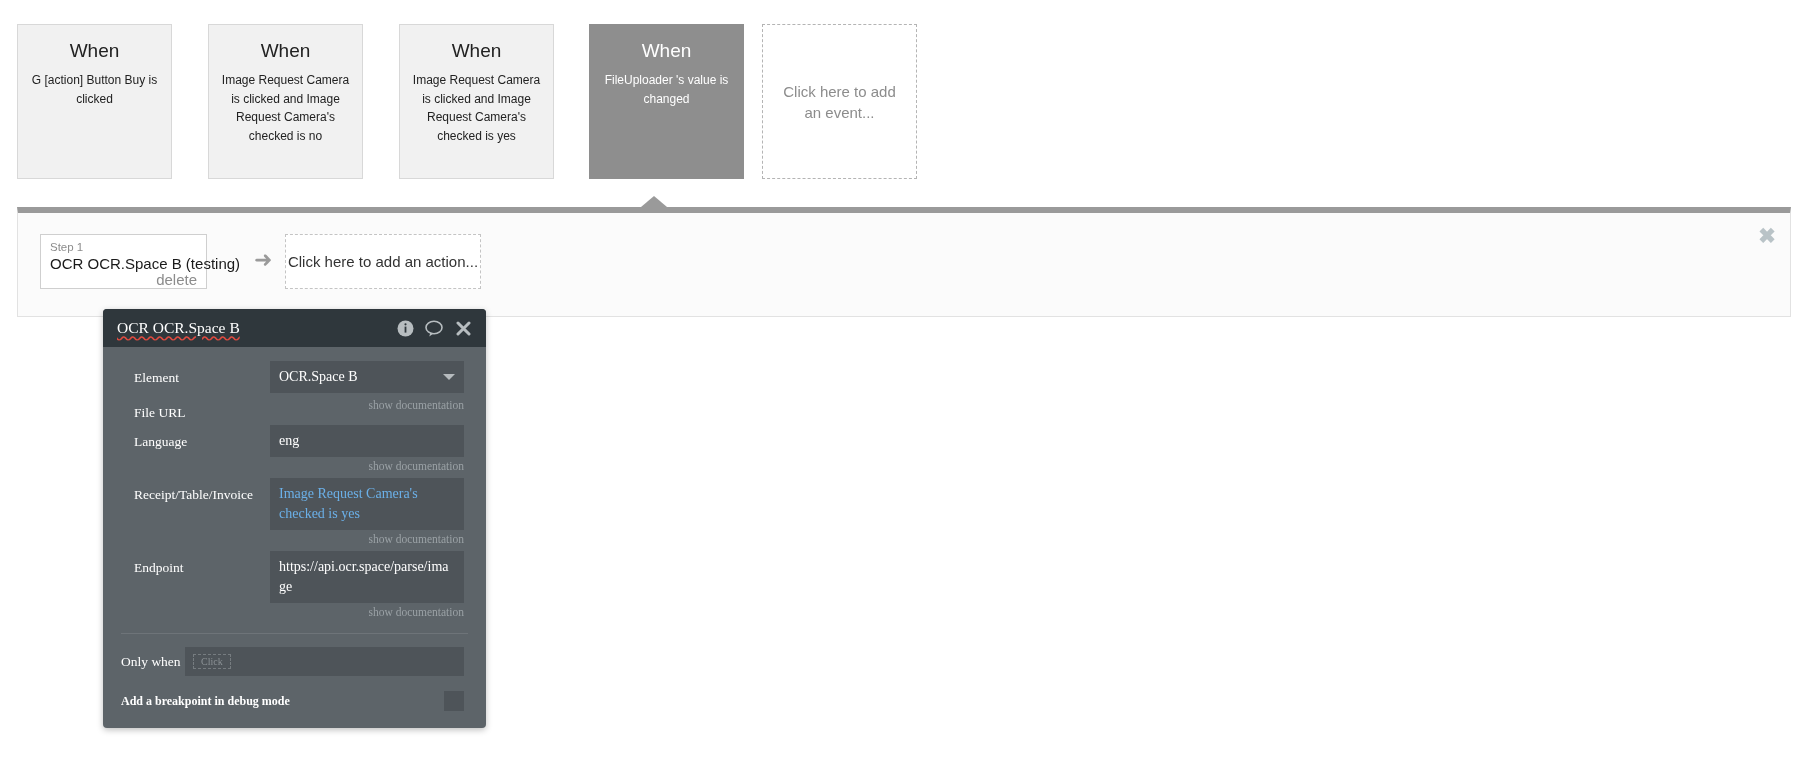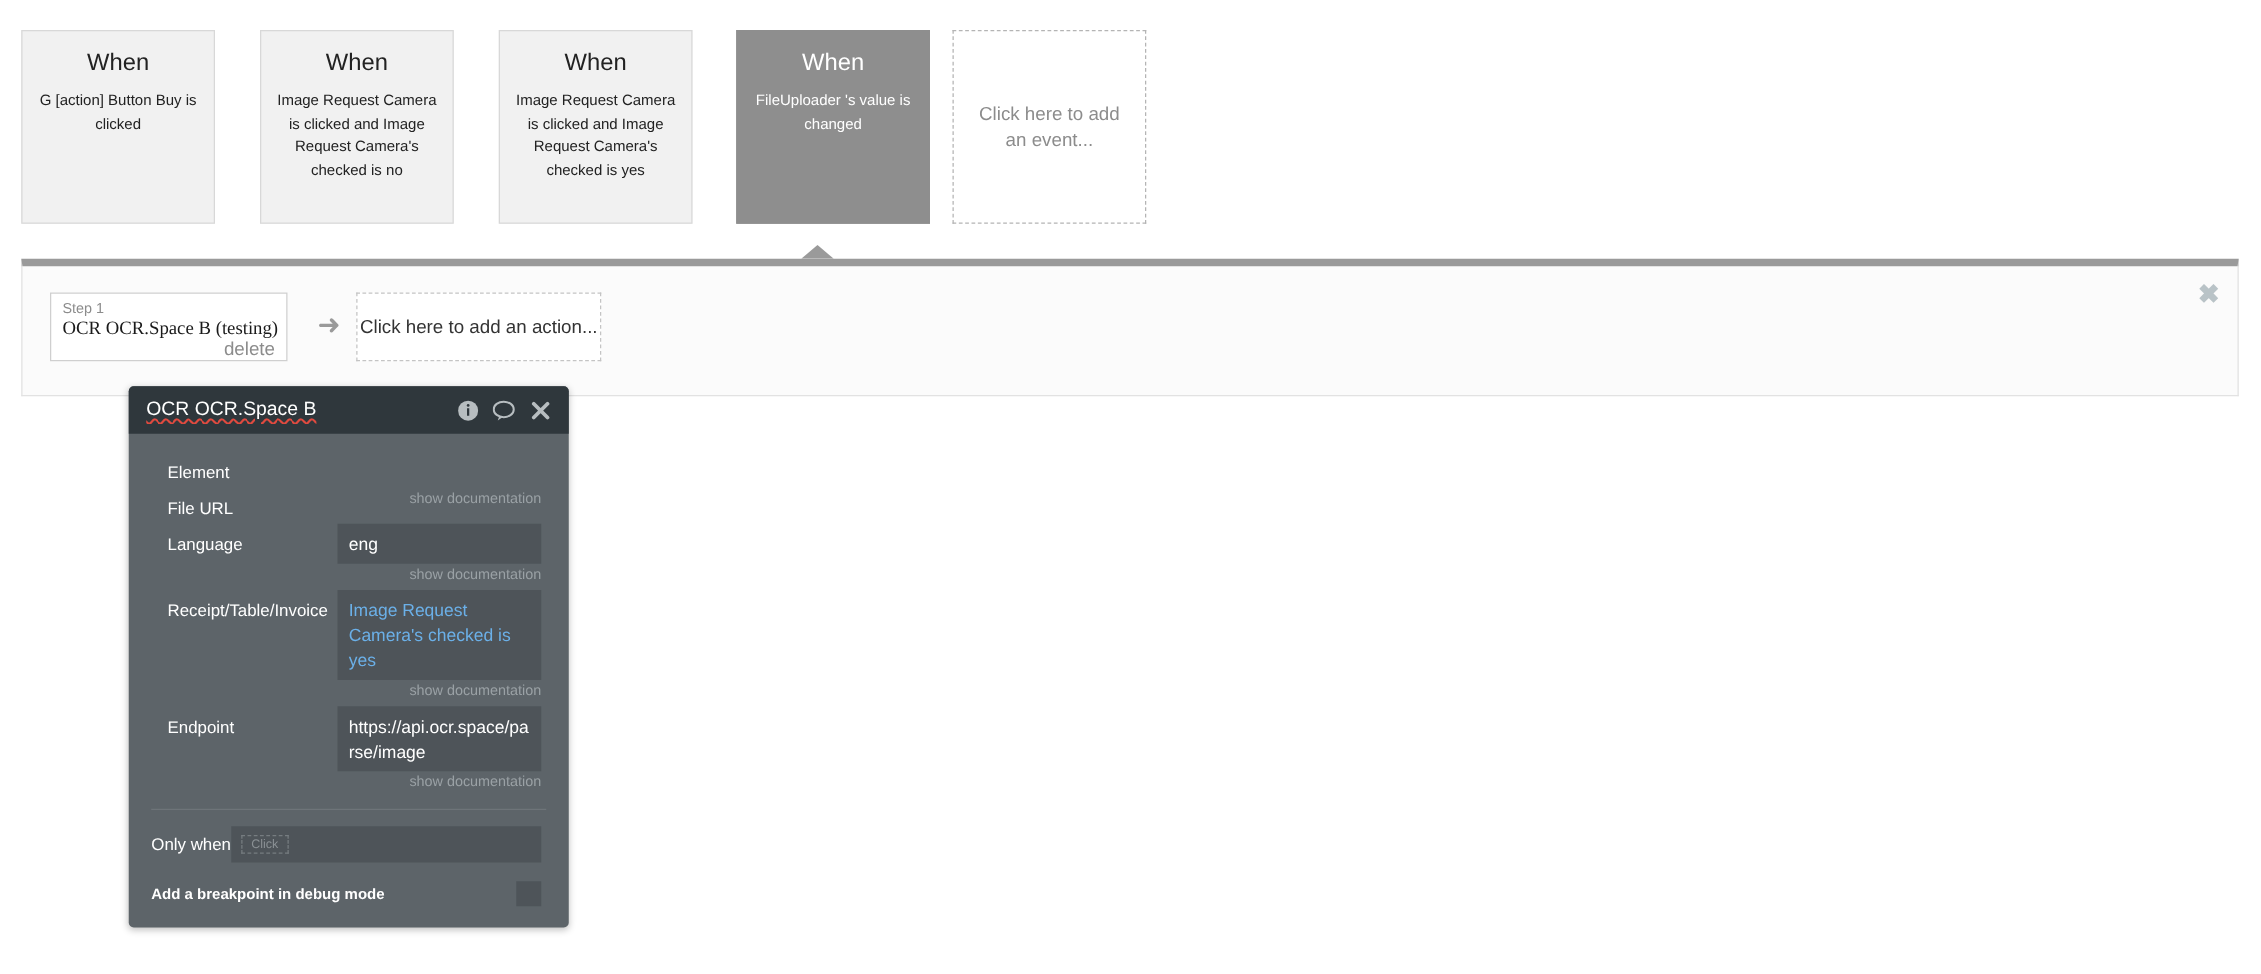--- a/index.html
+++ b/index.html
@@ -94,38 +94,37 @@
     font-size: 21px;
     line-height: 22px;
     text-align: center;
     font-weight: bold;
     cursor: pointer;
   }
   #step-box {
     position: absolute;
     left: 22px;
     top: 21px;
-    width: 190px;
+    width: 167px;
     height: 55px;
     box-sizing: border-box;
     background: #ffffff;
     border: 1px solid #cfcfcf;
     padding: 5px 9px 0 9px;
   }
   .step-num {
     font-size: 11.5px;
     color: #8c8c8c;
     line-height: 14px;
   }
   .step-title {
     font-size: 15px;
     color: #1a1a1a;
     line-height: 19px;
     white-space: nowrap;
-    font-family: Liberation Serif, serif;
   }
   .step-delete {
     font-size: 15px;
     color: #8c8c8c;
     text-align: right;
     line-height: 14px;
     cursor: pointer;
   }
   #step-arrow {
     position: absolute;
@@ -152,24 +151,25 @@
     color: #333333;
     font-size: 15px;
     cursor: pointer;
   }
 
   
   #prop-editor {
     position: absolute;
     left: 103px;
     top: 309px;
-    width: 352px;
+    width: 383px;
     background: #5d6469;
     border-radius: 4px;
     box-shadow: 0 2px 6px rgba(0,0,0,0.25);
+    font-family: Liberation Serif, serif;
   }
   #prop-header {
     height: 38px;
     background: #2f373c;
     border-radius: 4px 4px 0 0;
     display: flex;
     align-items: center;
     padding: 0 13px 0 14px;
   }
   #prop-title {
@@ -359,20 +359,26 @@
     <div class="hdr-icon">
       <svg width="15" height="15" viewBox="0 0 15 15" aria-hidden="true">
         <path d="M2 2 L13 13 M13 2 L2 13" stroke="#b7bdc0" stroke-width="3" stroke-linecap="round"></path>
       </svg>
     </div>
   </div>
 
   <div id="prop-body">
       <div class="field-row">
         <div class="field-label">Element</div>
+        <div class="field-control">
+          <div class="field-input dropdown">
+            <span>OCR.Space B</span>
+            <span class="caret"></span>
+          </div>
+        </div>
       </div>
       <div class="field-row">
         <div class="field-label">File URL</div>
         <div class="field-control">
           <div class="doc-link">show documentation</div>
         </div>
       </div>
       <div class="field-row">
         <div class="field-label">Language</div>
         <div class="field-control">

